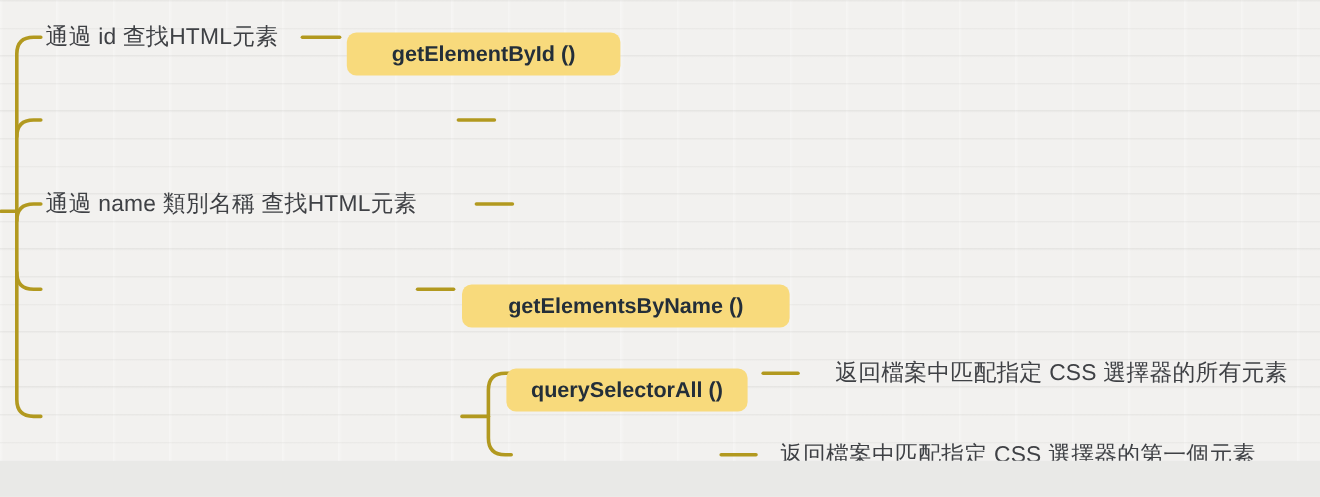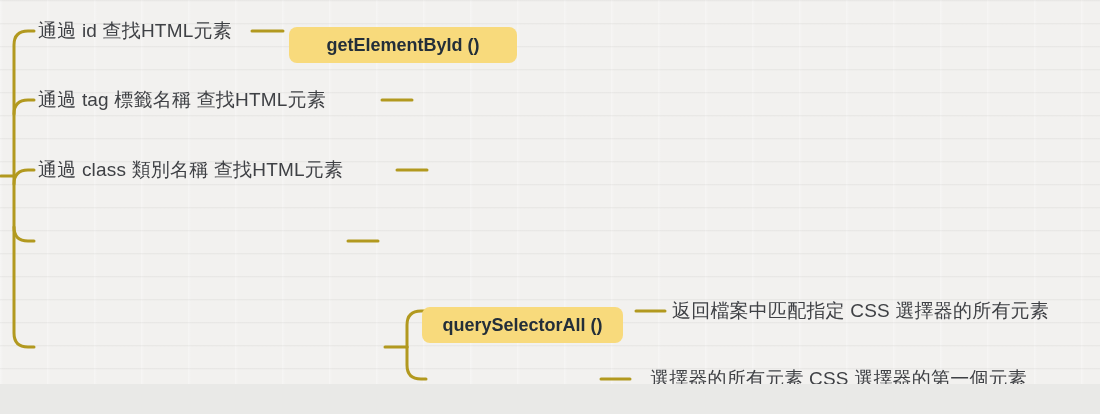--- a/index.html
+++ b/index.html
@@ -76,24 +76,24 @@
     <path d="M 407 347 L 407 325 Q 407 311 421 311 L 426 311"></path>
     <path d="M 407 347 L 407 365 Q 407 379 421 379 L 426 379"></path>
 
     <path d="M 636 311 L 665 311"></path>
     <path d="M 601 379 L 630 379"></path>
   </svg>
 
   <div class="topic" style="left:38px;top:31px">通過 id 查找HTML元素</div>
   <div class="method" style="left:289px;top:13px;min-width:228px">getElementById ()</div>
 
-  <div class="topic" style="left:38px;top:100px">通過 tag 標籤名稱 查找HTML元素</div>
 
-  <div class="topic" style="left:38px;top:170px">通過 class 類別名稱 查找HTML元素</div>
+  <div class="topic" style="left:38px;top:170px">通過 name 類別名稱 查找HTML元素</div>
 
+  <div class="method" style="left:385px;top:223px;min-width:273px">getElementsByName ()</div>
 
 
   <div class="method" style="left:422px;top:293px;min-width:201px">querySelectorAll ()</div>
-  <div class="note" style="left:672px;top:311px">返回檔案中匹配指定 CSS 選擇器的所有元素</div>
+  <div class="note" style="left:696px;top:311px">返回檔案中匹配指定 CSS 選擇器的所有元素</div>
 
-  <div class="note" style="left:650px;top:379px">選擇器的所有元素 CSS 選擇器的第一個元素</div>
+  <div class="note" style="left:650px;top:379px">返回檔案中匹配指定 CSS 選擇器的第一個元素</div>
 
 </div>
 
 </body></html>

